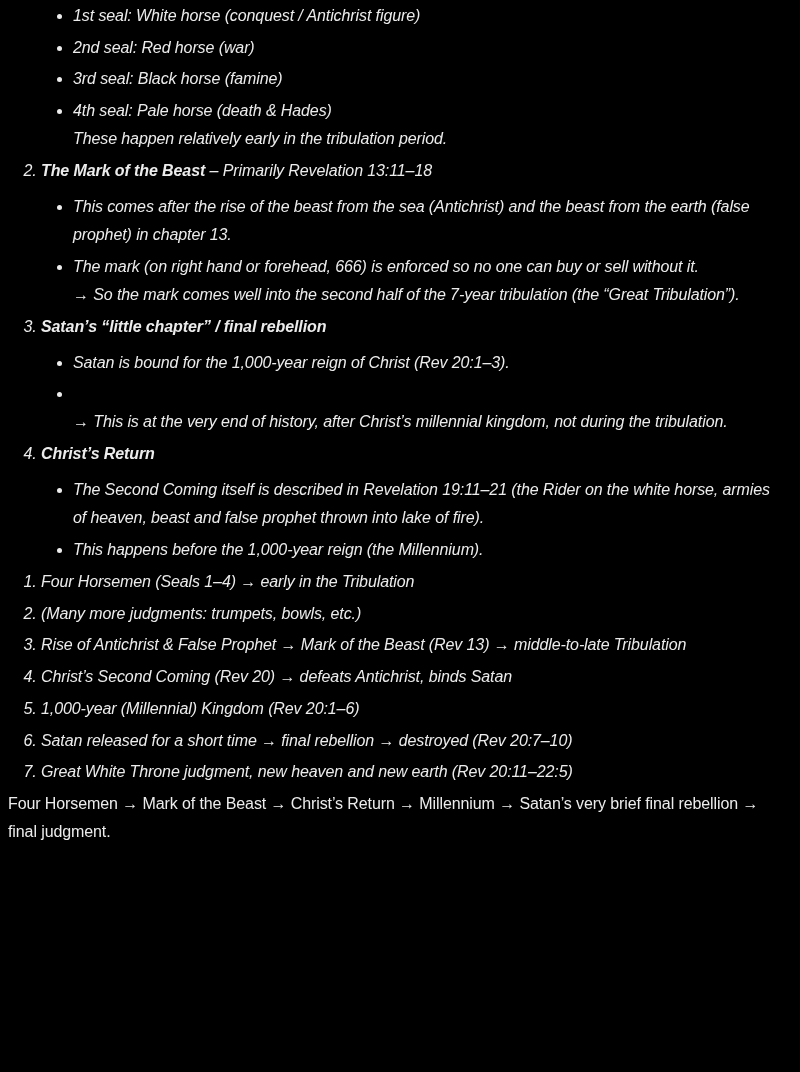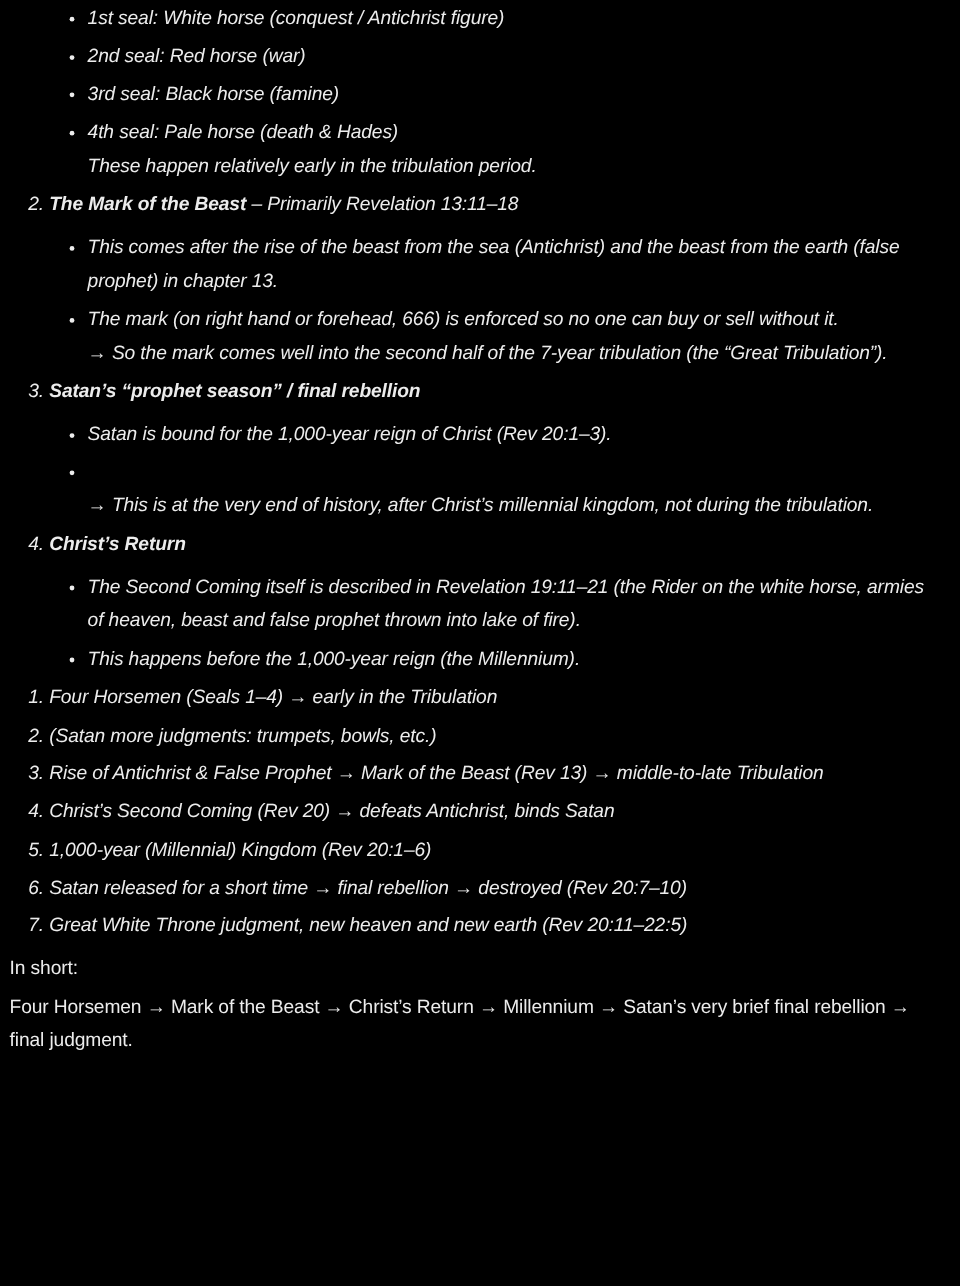--- a/index.html
+++ b/index.html
@@ -54,21 +54,21 @@
       <ul class="sub">
         <li><span>This comes after the rise of the beast from the sea (Antichrist) and the beast from the earth (false prophet) in chapter 13.</span></li>
         <li>
           <span>The mark (on right hand or forehead, 666) is enforced so no one can buy or sell without it.</span><br>
           <span>→ So the mark comes well into the second half of the 7-year tribulation (the “Great Tribulation”).</span>
         </li>
       </ul>
     </li>
 
     <li>
-      <span class="b">Satan’s “prophet season” / final rebellion</span>
+      <span class="b">Satan’s “little chapter” / final rebellion</span>
       <ul class="sub">
         <li><span>Satan is bound for the 1,000-year reign of Christ (Rev 20:1–3).</span></li>
         <li>
           <br>
           <span>→ This is at the very end of history, after Christ’s millennial kingdom, not during the tribulation.</span>
         </li>
       </ul>
     </li>
 
     <li>
@@ -76,24 +76,23 @@
       <ul class="sub">
         <li><span>The Second Coming itself is described in Revelation 19:11–21 (the Rider on the white horse, armies of heaven, beast and false prophet thrown into lake of fire).</span></li>
         <li><span>This happens before the 1,000-year reign (the Millennium).</span></li>
       </ul>
     </li>
   </ol>
 
 
   <ol class="order">
     <li><span>Four Horsemen (Seals 1–4) → early in the Tribulation</span></li>
-    <li><span>(Satan more judgments: trumpets, bowls, etc.)</span></li>
+    <li><span>(Many more judgments: trumpets, bowls, etc.)</span></li>
     <li><span>Rise of Antichrist &amp; False Prophet → Mark of the Beast (Rev 13) → middle-to-late Tribulation</span></li>
     <li><span>Christ’s Second Coming (Rev 20) → defeats Antichrist, binds Satan</span></li>
     <li><span>1,000-year (Millennial) Kingdom (Rev 20:1–6)</span></li>
     <li><span>Satan released for a short time → final rebellion → destroyed (Rev 20:7–10)</span></li>
     <li><span>Great White Throne judgment, new heaven and new earth (Rev 20:11–22:5)</span></li>
   </ol>
 
-  <p class="inshort">In short:</p>
   <p class="final">Four Horsemen → Mark of the Beast → Christ’s Return → Millennium → Satan’s very brief final rebellion → final judgment.</p>
 
 </div>
 
 </body></html>

